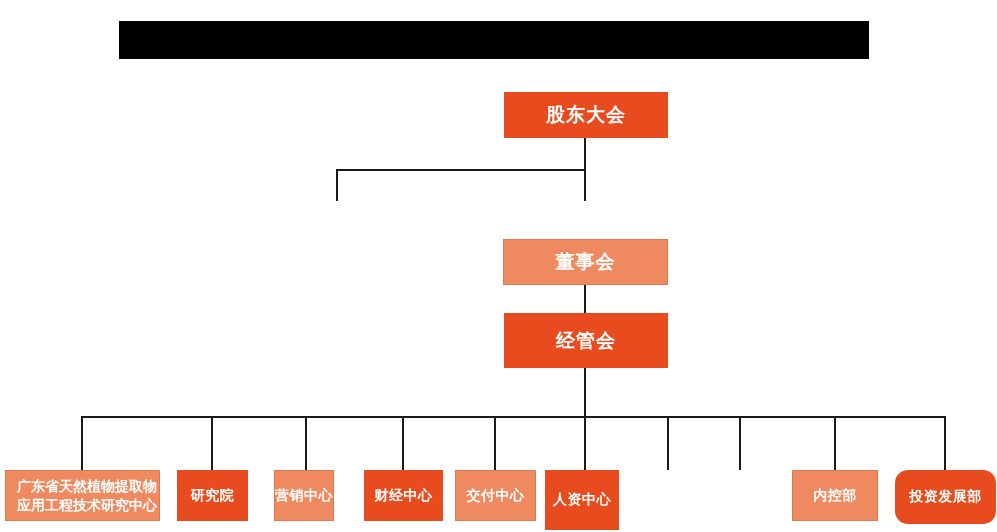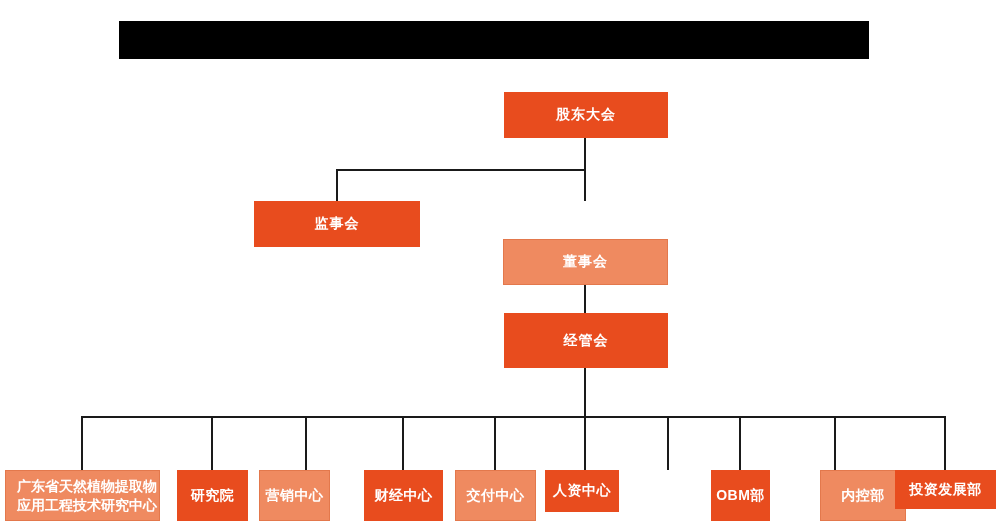--- a/index.html
+++ b/index.html
@@ -22,21 +22,21 @@
   }
   .node {
     position: absolute;
     display: flex;
     align-items: center;
     justify-content: center;
     text-align: center;
     color: #ffffff;
     font-weight: bold;
     box-sizing: border-box;
-    font-size: 14px;
+    font-size: 19px;
     letter-spacing: 1px;
   }
   .node.small { font-size: 14px; letter-spacing: 0.5px; }
   .node.tiny  { font-size: 14px; letter-spacing: 0; line-height: 1.35; padding: 10px 3px; text-align: right; }
   .node[data-variant="light"] {
     box-shadow: inset 0 0 0 1px rgba(205,85,40,0.35);
   }
   .line {
     position: absolute;
     background: #1a1a1a;
@@ -61,38 +61,36 @@
   <div class="line" style="left: 402px; top: 416px; width: 2px; height: 54px; background: rgb(26, 26, 26);"></div>
   <div class="line" style="left: 494px; top: 416px; width: 2px; height: 54px; background: rgb(26, 26, 26);"></div>
   <div class="line" style="left: 584px; top: 416px; width: 2px; height: 54px; background: rgb(26, 26, 26);"></div>
   <div class="line" style="left: 667px; top: 416px; width: 2px; height: 54px; background: rgb(26, 26, 26);"></div>
   <div class="line" style="left: 739px; top: 416px; width: 2px; height: 54px; background: rgb(26, 26, 26);"></div>
   <div class="line" style="left: 834px; top: 416px; width: 2px; height: 54px; background: rgb(26, 26, 26);"></div>
   <div class="line" style="left: 944px; top: 416px; width: 2px; height: 54px; background: rgb(26, 26, 26);"></div>
 
   <div class="node" style="left: 504px; top: 92px; width: 164px; height: 46px; background: rgb(232, 76, 30);" data-variant="dark">股东大会</div>
 
-  <div class="node" style="left: 254px; top: 201px; width: 166px; height: 46px; background: rgb(232, 76, 30);" data-variant="dark">监事会</div>
 
   <div class="node" style="left: 503px; top: 201px; width: 165px; height: 46px; background: rgb(239, 138, 96); margin-top: 38px;" data-variant="light">董事会</div>
 
   <div class="node" style="left: 504px; top: 313px; width: 164px; height: 55px; background: rgb(232, 76, 30);" data-variant="dark">经管会</div>
 
   <div class="node tiny" style="left: 5px; top: 470px; width: 155px; height: 51px; background: rgb(239, 138, 96);" data-variant="light">广东省天然植物提取物应用工程技术研究中心</div>
 
   <div class="node small" style="left: 177px; top: 470px; width: 71px; height: 51px; background: rgb(232, 76, 30);" data-variant="dark">研究院</div>
 
-  <div class="node small" style="left: 259px; top: 470px; width: 71px; height: 51px; background: rgb(239, 138, 96);" data-variant="light">营销中心</div>
+  <div class="node small" style="left: 274px; top: 470px; width: 60px; height: 51px; background: rgb(239, 138, 96);" data-variant="light">营销中心</div>
 
   <div class="node small" style="left: 364px; top: 470px; width: 79px; height: 51px; background: rgb(232, 76, 30); text-align: center;" data-variant="dark">财经中心</div>
 
   <div class="node small" style="left: 455px; top: 470px; width: 81px; height: 51px; background: rgb(239, 138, 96);" data-variant="light">交付中心</div>
 
-  <div class="node small" style="left: 545px; top: 470px; width: 74px; height: 42px; background: rgb(232, 76, 30);" data-variant="dark">人资中心</div>
+  <div class="node small" style="left: 545px; top: 470px; width: 74px; height: 60px; background: rgb(232, 76, 30);" data-variant="dark">人资中心</div>
 
 
-  <div class="node small" style="left: 711px; top: 470px; width: 59px; height: 51px; background: rgb(232, 76, 30);" data-variant="dark">OBM部</div>
 
-  <div class="node small" style="left: 792px; top: 470px; width: 86px; height: 51px; background: rgb(239, 138, 96); margin-left: 28px;" data-variant="light">内控部</div>
+  <div class="node small" style="left: 792px; top: 470px; width: 86px; height: 51px; background: rgb(239, 138, 96);" data-variant="light">内控部</div>
 
-  <div class="node small" style="left: 895px; top: 470px; width: 101px; height: 39px; background: rgb(232, 76, 30);" data-variant="dark">投资发展部</div>
+  <div class="node small" style="left: 895px; top: 470px; width: 101px; height: 54px; background: rgb(232, 76, 30); border-radius: 13px;" data-variant="dark">投资发展部</div>
 
 </div>
 
 </body></html>

